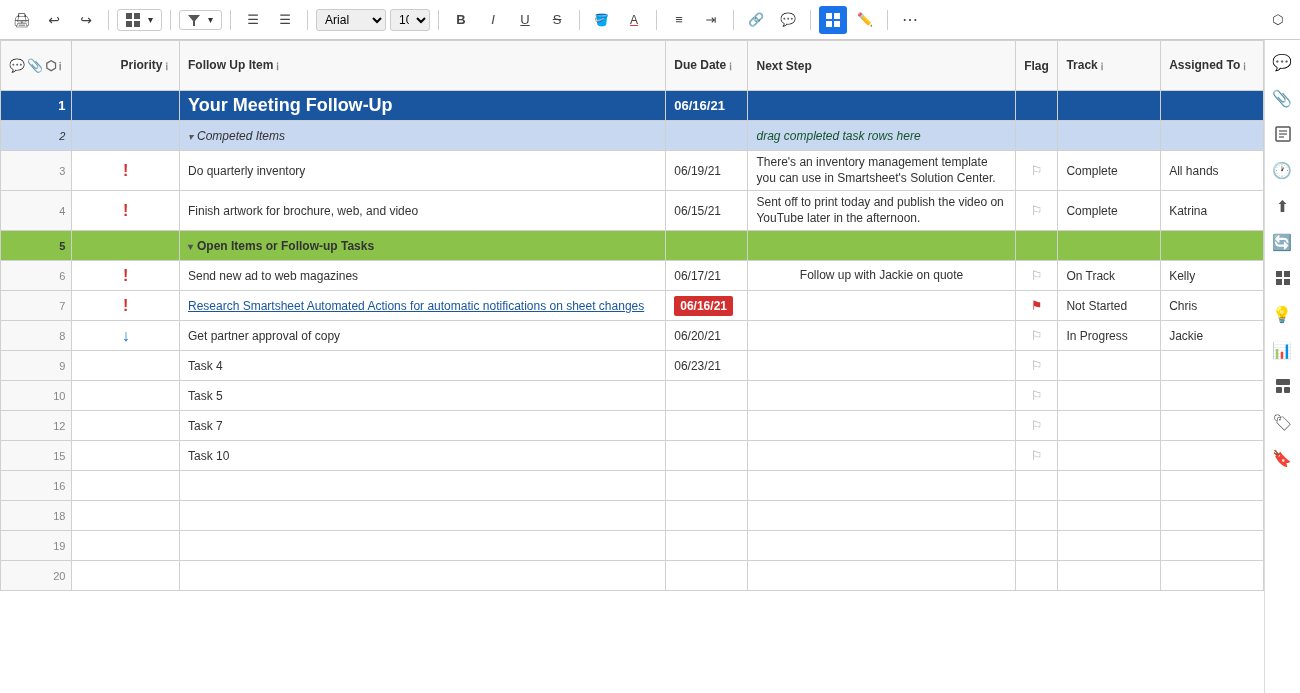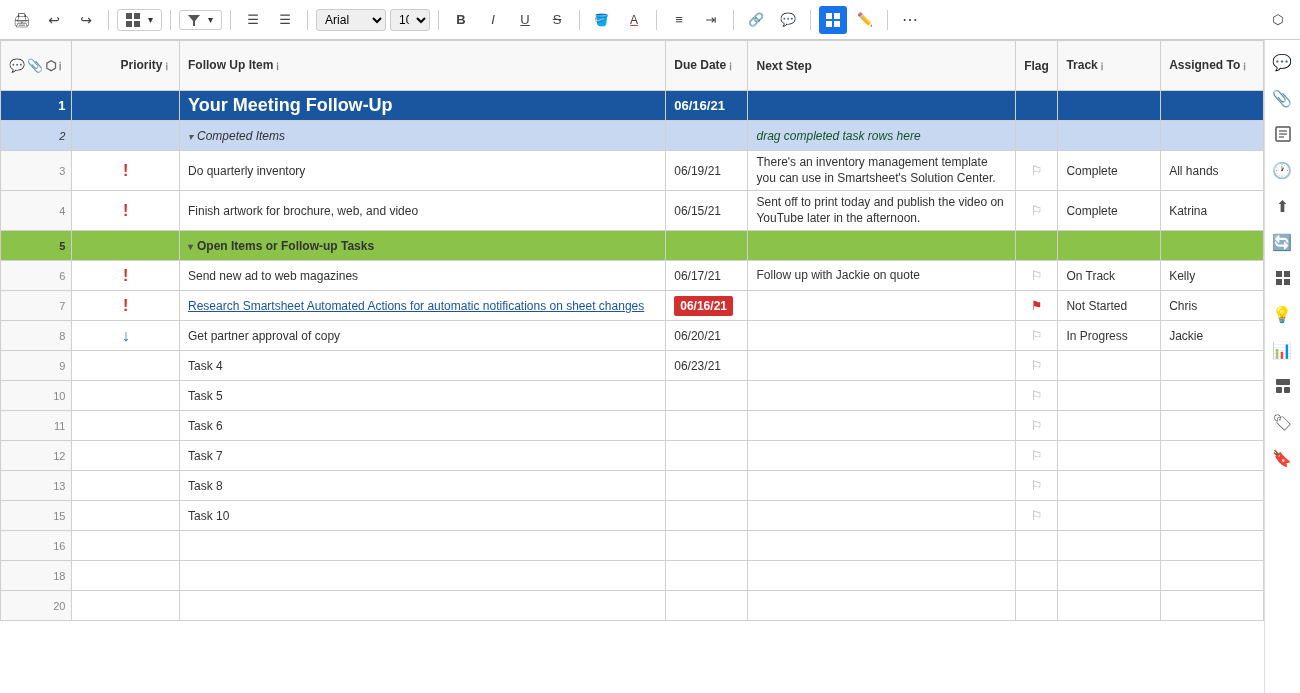--- a/index.html
+++ b/index.html
@@ -428,21 +428,21 @@
       <td class="col-assigned"></td>
     </tr>
           <tr>
       <td class="row-num-cell" style="text-align:right; display:table-cell; position:relative;">
         <span>6</span>
         
       </td>
       <td class="priority-cell"><span class="priority-high">!</span></td>
       <td class="col-follow-up"><span>Send new ad to web magazines</span></td>
       <td class="col-due-date"><span>06/17/21</span></td>
-      <td class="col-next-step wrap-text" style="white-space:normal; max-width:260px; overflow:hidden;">Follow up with Jackie on quote</td>
+      <td class="col-next-step wrap-text" style="white-space:normal; max-width:260px; overflow:hidden;text-align:center;">Follow up with Jackie on quote</td>
       <td class="col-flag" style="text-align:center;"><span class="flag-icon">⚐</span></td>
       <td class="col-status">On Track</td>
       <td class="col-assigned">Kelly</td>
     </tr>
           <tr>
       <td class="row-num-cell" style="text-align:right; display:table-cell; position:relative;">
         <span>7</span>
         
       </td>
       <td class="priority-cell"><span class="priority-high">!</span></td>
@@ -487,51 +487,25 @@
       <td class="priority-cell"></td>
       <td class="col-follow-up"><span>Task 5</span></td>
       <td class="col-due-date"><span></span></td>
       <td class="col-next-step wrap-text" style="white-space:normal; max-width:260px; overflow:hidden;"></td>
       <td class="col-flag" style="text-align:center;"><span class="flag-icon">⚐</span></td>
       <td class="col-status"></td>
       <td class="col-assigned"></td>
     </tr>
           <tr>
       <td class="row-num-cell" style="text-align:right; display:table-cell; position:relative;">
-        <span>11</span>
-        
-      </td>
-      <td class="priority-cell"></td>
-      <td class="col-follow-up"><span>Task 6</span></td>
-      <td class="col-due-date"><span></span></td>
-      <td class="col-next-step wrap-text" style="white-space:normal; max-width:260px; overflow:hidden;"></td>
-      <td class="col-flag" style="text-align:center;"><span class="flag-icon">⚐</span></td>
-      <td class="col-status"></td>
-      <td class="col-assigned"></td>
-    </tr>
-          <tr>
-      <td class="row-num-cell" style="text-align:right; display:table-cell; position:relative;">
         <span>12</span>
         
       </td>
       <td class="priority-cell"></td>
       <td class="col-follow-up"><span>Task 7</span></td>
-      <td class="col-due-date"><span></span></td>
-      <td class="col-next-step wrap-text" style="white-space:normal; max-width:260px; overflow:hidden;"></td>
-      <td class="col-flag" style="text-align:center;"><span class="flag-icon">⚐</span></td>
-      <td class="col-status"></td>
-      <td class="col-assigned"></td>
-    </tr>
-          <tr>
-      <td class="row-num-cell" style="text-align:right; display:table-cell; position:relative;">
-        <span>13</span>
-        
-      </td>
-      <td class="priority-cell"></td>
-      <td class="col-follow-up"><span>Task 8</span></td>
       <td class="col-due-date"><span></span></td>
       <td class="col-next-step wrap-text" style="white-space:normal; max-width:260px; overflow:hidden;"></td>
       <td class="col-flag" style="text-align:center;"><span class="flag-icon">⚐</span></td>
       <td class="col-status"></td>
       <td class="col-assigned"></td>
     </tr>
           <tr>
       <td class="row-num-cell" style="text-align:right; display:table-cell; position:relative;">
         <span>15</span>
         
@@ -549,20 +523,30 @@
       <td class="priority-cell"></td>
       <td class="col-follow-up"></td>
       <td class="col-due-date"></td>
       <td class="col-next-step"></td>
       <td class="col-flag"></td>
       <td class="col-status"></td>
       <td class="col-assigned"></td>
     </tr>
           <tr>
       <td class="row-num-cell">18</td>
+      <td class="priority-cell"></td>
+      <td class="col-follow-up"></td>
+      <td class="col-due-date"></td>
+      <td class="col-next-step"></td>
+      <td class="col-flag"></td>
+      <td class="col-status"></td>
+      <td class="col-assigned"></td>
+    </tr>
+          <tr>
+      <td class="row-num-cell">19</td>
       <td class="priority-cell"></td>
       <td class="col-follow-up"></td>
       <td class="col-due-date"></td>
       <td class="col-next-step"></td>
       <td class="col-flag"></td>
       <td class="col-status"></td>
       <td class="col-assigned"></td>
     </tr>
           <tr>
       <td class="row-num-cell">20</td>

